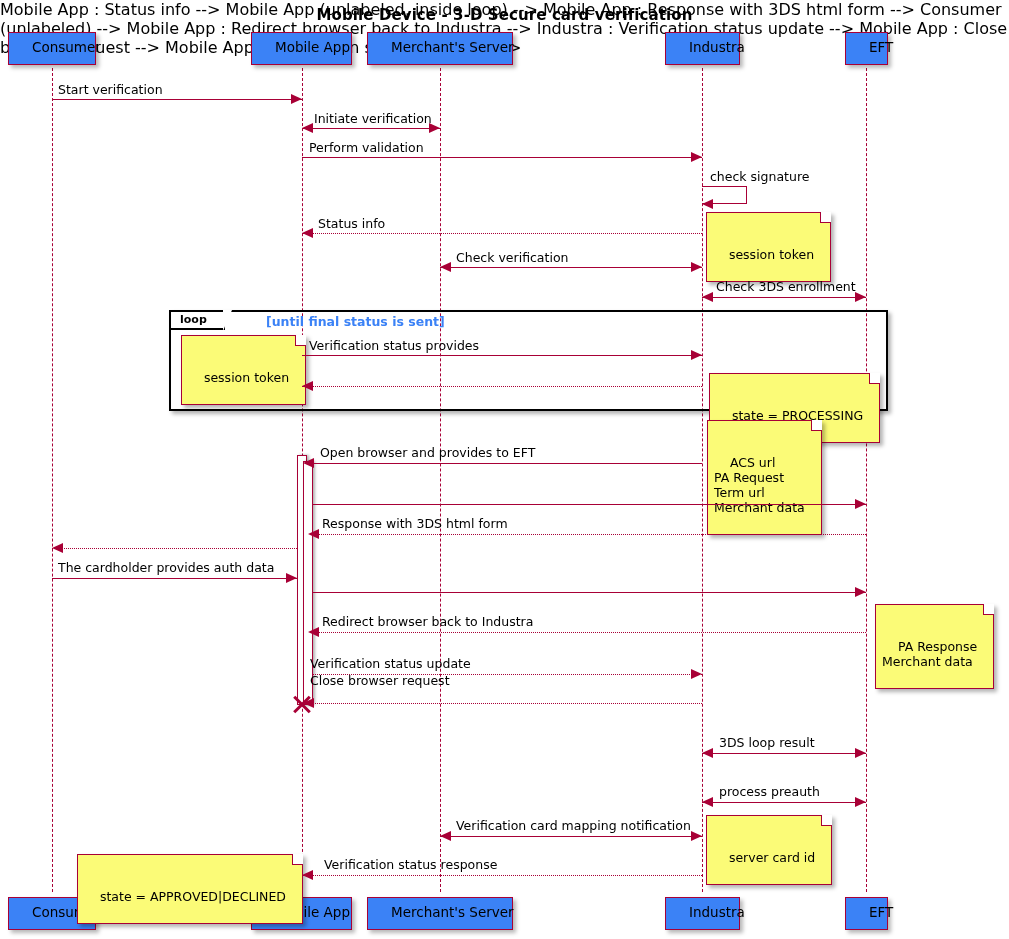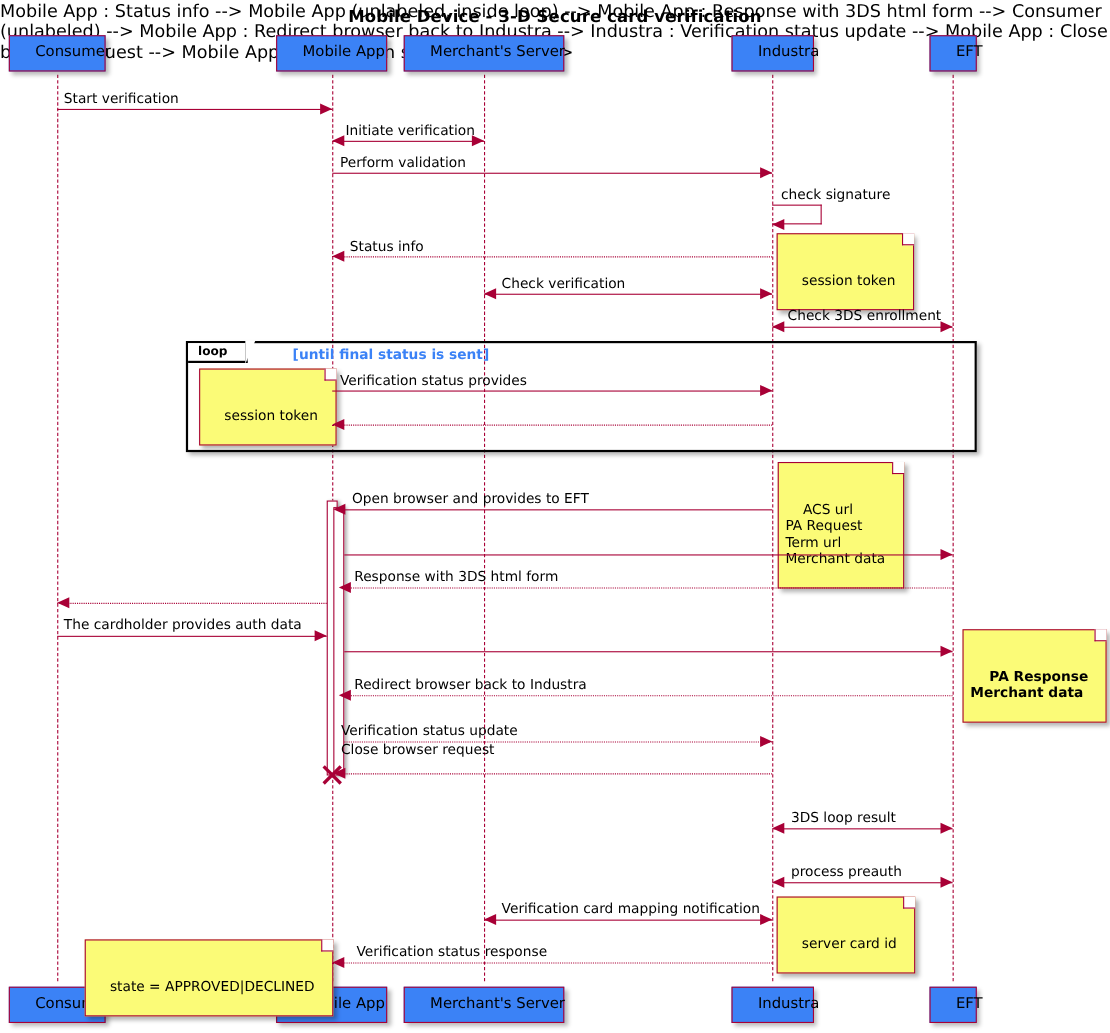--- a/index.html
+++ b/index.html
@@ -269,20 +269,24 @@
     <span class="fold"></span>
     <span>session token</span>
   </div>
 
   
   <div class="msg" style="left:302px; top:355px; width:400px;"></div>
   <div class="ah right" style="left:691px; top:350px;"></div>
   <div class="msg-label" style="left:309px; top:340px;">Verification status provides</div>
 
   
+  <div class="note" style="left:709px; top:373px;">
+    <span class="fold"></span>
+    <span>state = PROCESSING</span>
+  </div>
 
    Mobile App (unlabeled, inside loop) --&gt;
   <div class="msg dotted" style="left:302px; top:386px; width:400px;"></div>
   <div class="ah left" style="left:302px; top:381px;"></div>
 
   
   <div class="activation" style="left:297px; top:455px; height:250px;"></div>
   <div class="activation" style="left:303px; top:461px; height:244px;"></div>
 
   
@@ -315,21 +319,21 @@
   
   <div class="msg" style="left:52px; top:578px; width:245px;"></div>
   <div class="ah right" style="left:286px; top:573px;"></div>
   <div class="msg-label" style="left:58px; top:562px;">The cardholder provides auth data</div>
 
   
   <div class="msg" style="left:313px; top:592px; width:553px;"></div>
   <div class="ah right" style="left:855px; top:587px;"></div>
 
   
-  <div class="note" style="left:875px; top:572px;font-weight:bold;">
+  <div class="note" style="left:875px; top:604px;">
     <span class="fold"></span>
     <span>PA Response
 Merchant data</span>
   </div>
 
    Mobile App : Redirect browser back to Industra --&gt;
   <div class="msg dotted" style="left:313px; top:632px; width:553px;"></div>
   <div class="ah left" style="left:308px; top:627px;"></div>
   <div class="msg-label" style="left:322px; top:616px;">Redirect browser back to Industra</div>
 

